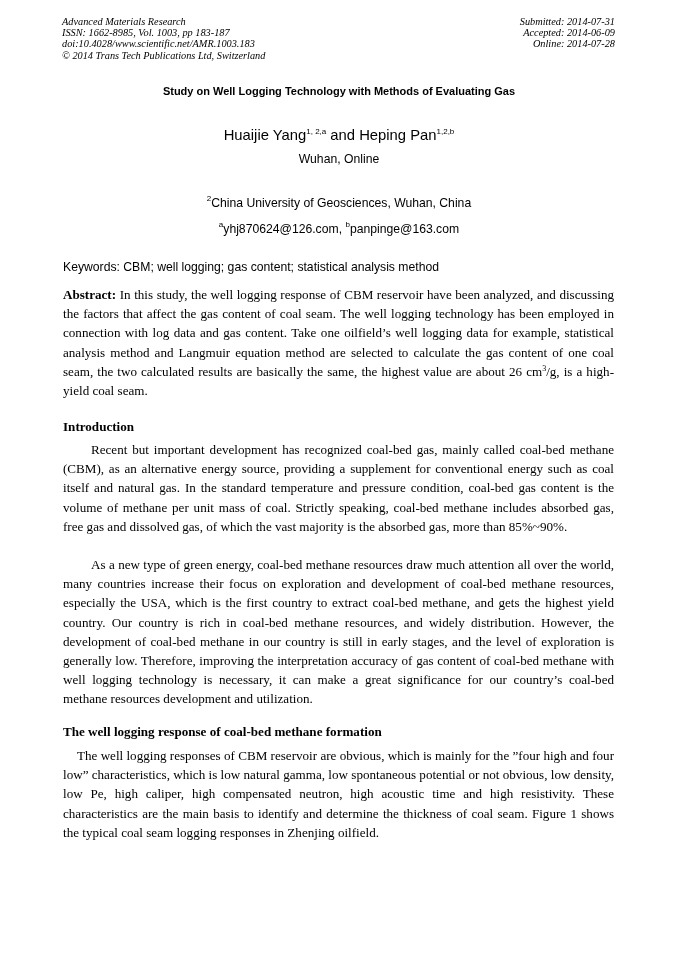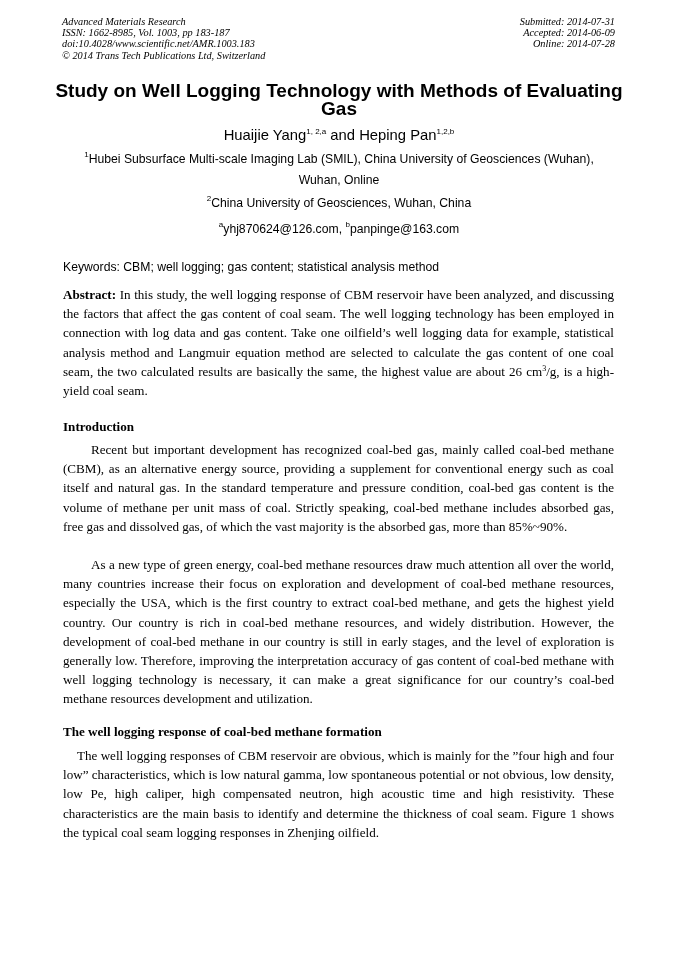--- a/index.html
+++ b/index.html
@@ -1,21 +1,21 @@
 <!DOCTYPE html>
 <html><head>
 <meta charset="utf-8">
 <style>
   html, body { margin: 0; padding: 0; background: #ffffff; }
   body { width: 678px; height: 959px; position: relative; overflow: hidden; color: #000; }
   .hdr { position: absolute; top: 16px; font-family: "Liberation Serif", serif; font-style: italic; font-size: 10.3px; line-height: 11.2px; }
   .hdr-left { left: 62px; }
   .hdr-right { right: 63px; text-align: right; }
   .hdr div { white-space: nowrap; }
-  .title { position: absolute; top: 82px; left: 40px; width: 598px; text-align: center; font-family: "Liberation Sans", sans-serif; font-weight: bold; font-size: 19px; line-height: 18px; }
+  .title { position: absolute; top: 82px; left: 40px; width: 598px; text-align: center; font-family: "Liberation Sans", sans-serif; font-weight: bold; font-size: 11px; line-height: 18px; }
   .authors { position: absolute; top: 126px; left: 40px; width: 598px; text-align: center; font-family: "Liberation Sans", sans-serif; font-size: 14.8px; line-height: 18px; }
   .authors sup, .aff sup { font-size: 8px; vertical-align: 6px; line-height: 0; }
   .aff { position: absolute; left: 40px; width: 598px; text-align: center; font-family: "Liberation Sans", sans-serif; font-size: 12.2px; line-height: 21px; }
   .aff1 { top: 149px; }
   .aff2 { top: 193px; }
   .emails { top: 219px; }
   .keywords { position: absolute; top: 259px; left: 63px; width: 560px; font-family: "Liberation Sans", sans-serif; font-size: 12.2px; line-height: 16px; white-space: nowrap; }
   .keywords b { font-weight: normal; }
   .body-text { position: absolute; left: 63px; width: 551px; font-family: "Liberation Serif", serif; font-size: 13.1px; line-height: 19.2px; text-align: justify; }
   .abstract { top: 285px; }
@@ -44,21 +44,20 @@
   <div>Online: 2014-07-28</div>
 </div>
 
 <div class="title">
   <div>Study on Well Logging Technology with Methods of Evaluating Gas</div>
 </div>
 
 <div class="authors"><span>Huaijie Yang</span><sup>1, 2,a</sup><span> and </span><span>Heping Pan</span><sup>1,2,b</sup></div>
 
 <div class="aff aff1">
-  <div><sup>1</sup><span>Hubei Subsurface Multi-scale Imaging Lab (SMIL), China University of Geosciences (Wuhan),</span></div>
   <div>Wuhan, Online</div>
 </div>
 
 <div class="aff aff2"><sup>2</sup><span>China University of Geosciences, Wuhan, China</span></div>
 
 <div class="aff emails"><sup>a</sup><span>yhj870624@126.com, </span><sup>b</sup><span>panpinge@163.com</span></div>
 
 <div class="keywords"><b>Keywords:</b><span> CBM; well logging; gas content; statistical analysis method</span></div>
 
 <div class="body-text abstract"><b>Abstract:</b><span> In this study, the well logging response of CBM reservoir have been analyzed, and discussing the factors that affect the gas content of coal seam. The well logging technology has been employed in connection with log data and gas content. Take one oilfield’s well logging data for example, statistical analysis method and Langmuir equation method are selected to calculate the gas content of one coal seam, the two calculated results are basically the same, the highest value are about 26 cm</span><sup>3</sup><span>/g, is a high-yield coal seam.</span></div>

